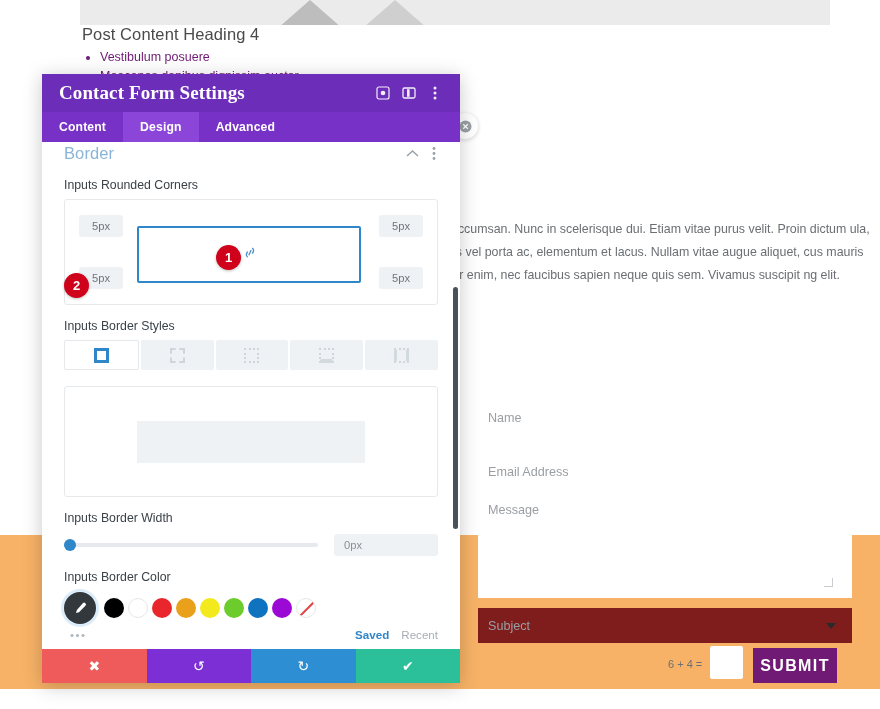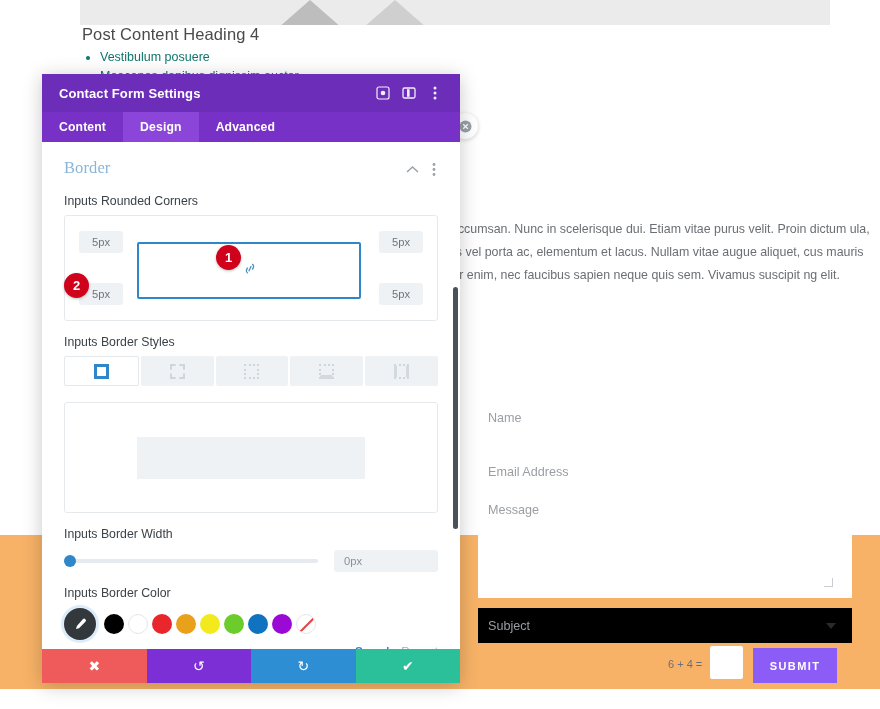--- a/index.html
+++ b/index.html
@@ -45,21 +45,21 @@
     font-size: 16.5px;
     color: #4a4a4a;
     letter-spacing: .1px;
   }
   .post-list {
     position: absolute;
     left: 82px; top: 48px;
     margin: 0; padding: 0 0 0 18px;
     list-style: disc;
     font-size: 12.5px;
-    color: #0f766e;
+    color: #701a75;
     line-height: 19px;
   }
 
   .body-copy {
     position: absolute;
     left: 420px; top: 218px;
     width: 455px;
     font-size: 12.4px;
     line-height: 22.8px;
     color: #6b6f73;
@@ -127,21 +127,21 @@
     width: 8px; height: 8px;
     border-right: 1px solid #c9cdd1;
     border-bottom: 1px solid #c9cdd1;
     transform: rotate(0deg);
   }
 
   .subject-select {
     position: absolute;
     left: 478px; top: 608px;
     width: 374px; height: 35px;
-    background: #000000;
+    background: #7f1d1d;
     display: flex; align-items: center;
   }
   .subject-select .sv {
     margin-left: 10px;
     font-size: 12.6px;
     color: #9a9ea2;
   }
   .caret {
     position: absolute;
     right: 16px; top: 15px;
@@ -161,23 +161,23 @@
     position: absolute;
     left: 710px; top: 646px;
     width: 33px; height: 33px;
     background: #ffffff;
     border-radius: 2px;
   }
   .submit-btn {
     position: absolute;
     left: 753px; top: 648px;
     width: 84px; height: 35px;
-    background: #8b5cf6;
+    background: #701a75;
     color: #ffffff;
-    font-size: 11px;
+    font-size: 16px;
     font-weight: bold;
     letter-spacing: 1.4px;
     display: flex; align-items: center; justify-content: center;
   }
 
   
   #modal {
     position: absolute;
     left: 42px; top: 74px;
     width: 418px; height: 609px;
@@ -190,24 +190,25 @@
   .modal-titlebar {
     height: 38px;
     background: #6c2eb9;
     display: flex;
     align-items: center;
     padding: 0 12px 0 17px;
     flex: 0 0 auto;
   }
   .modal-title {
     color: #ffffff;
-    font-size: 13px;
+    font-size: 19px;
     font-weight: bold;
     flex: 1 1 auto;
     letter-spacing: .1px;
+    font-family: Liberation Serif, serif;
   }
   .tb-icon {
     width: 26px; height: 26px;
     display: flex; align-items: center; justify-content: center;
     color: #ffffff;
     opacity: .92;
   }
   .tb-icon svg { display: block; }
 
   .modal-tabs {
@@ -229,22 +230,22 @@
 
   .modal-body {
     flex: 1 1 auto;
     position: relative;
     overflow: hidden;
     background: #ffffff;
   }
 
   .section-head {
     display: flex;
-    padding: 16px 15px 0 22px;
-    font-family: Liberation Serif, serif;
+    align-items: center;
+    padding: 0 15px 0 22px;
   }
   .section-title {
     flex: 1 1 auto;
     color: #8ab4d8;
     font-size: 16.5px;
     letter-spacing: .1px;
   }
   .sh-icon {
     width: 22px; height: 22px;
     display: flex; align-items: center; justify-content: center;

